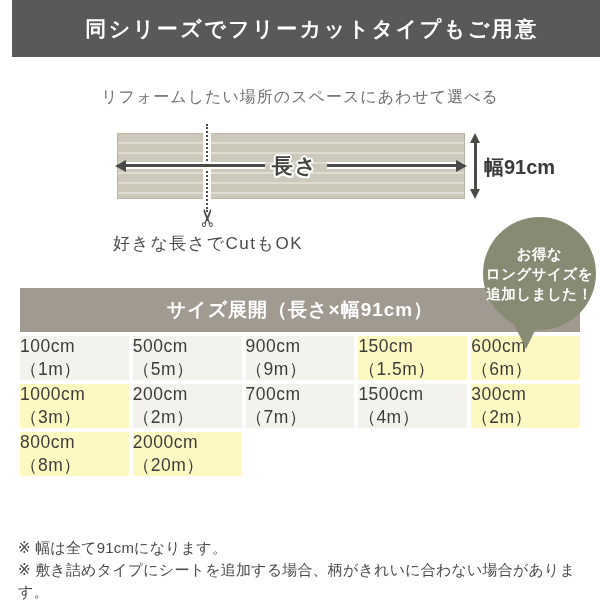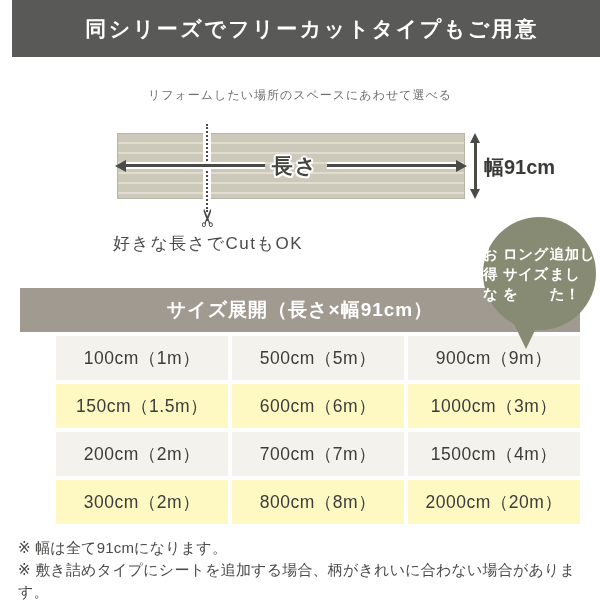--- a/index.html
+++ b/index.html
@@ -9,21 +9,21 @@
   }
   
   .banner{
     position:absolute;left:12px;top:0;width:600px;height:57px;background:#595957;
     display:flex;align-items:center;justify-content:center;
   }
   .banner-title{color:#fff;font-size:21px;font-weight:bold;letter-spacing:2.5px;}
   
   .lead{
     position:absolute;left:0;top:87px;width:600px;text-align:center;
-    color:#6e6e6c;font-size:12px;letter-spacing:1px;
+    color:#6e6e6c;font-size:16px;letter-spacing:1px;
   }
   
   .mat{
     position:absolute;left:117px;top:133px;width:348px;height:66px;
     background:repeating-linear-gradient(to bottom,#ccc8ba 0 8px,#e0dccf 8px 10px);
     border:1px solid #b9b4a5;box-sizing:border-box;
   }
   .cut-gap{position:absolute;left:203px;top:131px;width:8px;height:70px;background:#ffffff;}
   .cut-line{position:absolute;left:206px;top:124px;width:0;height:88px;border-left:2px dotted #4a4a48;}
   .arrow-seg{position:absolute;top:164px;height:3px;background:#4a4a48;box-shadow:0 -2px 0 #fff,0 2px 0 #fff;}
@@ -47,34 +47,34 @@
     font-size:24px;color:#4a4a48;display:flex;align-items:center;justify-content:center;
   }
   .scissors span{display:inline-block;transform:rotate(-90deg);}
   .cut-note{
     position:absolute;left:28px;top:232px;width:360px;text-align:center;
     font-size:17px;color:#4a4a48;letter-spacing:1.5px;
   }
   
   .badge{
     position:absolute;left:483px;top:217px;width:113px;height:113px;border-radius:50%;
-    background:#888b73;z-index:5;display:flex;flex-direction:row;align-items:center;justify-content:center;
+    background:#888b73;z-index:5;display:flex;flex-direction:column;align-items:center;justify-content:center;
   }
   .badge div{color:#fff;font-size:14.5px;font-weight:bold;line-height:1.38;letter-spacing:0.5px;}
   .badge-tail{
     position:absolute;left:513px;top:322px;width:0;height:0;z-index:4;
     border-left:13px solid transparent;border-right:13px solid transparent;border-top:27px solid #888b73;
   }
   
   .size-table{position:absolute;left:20px;top:288px;width:560px;z-index:1;}
   .table-title{
     height:44px;background:#a09a90;display:flex;align-items:center;justify-content:center;
     color:#fff;font-size:19px;font-weight:bold;letter-spacing:1px;
   }
-  .table-grid{margin-top:4px;display:grid;grid-template-columns:repeat(3,1fr);gap:4px;margin-left:36px;}
+  .table-grid{margin-top:4px;display:grid;grid-template-columns:repeat(5,1fr);gap:4px;}
   .cell{
     height:44px;display:flex;align-items:center;justify-content:center;
     font-size:17.5px;color:#3c3c3a;letter-spacing:0.5px;
   }
   .row-odd{background:#f4f2ec;}
   .row-even{background:#fef9c3;}
   
   .notes{position:absolute;left:18px;top:537px;width:572px;}
   .note{font-size:15px;color:#4a4a48;line-height:22px;letter-spacing:0.2px;}
 </style>

